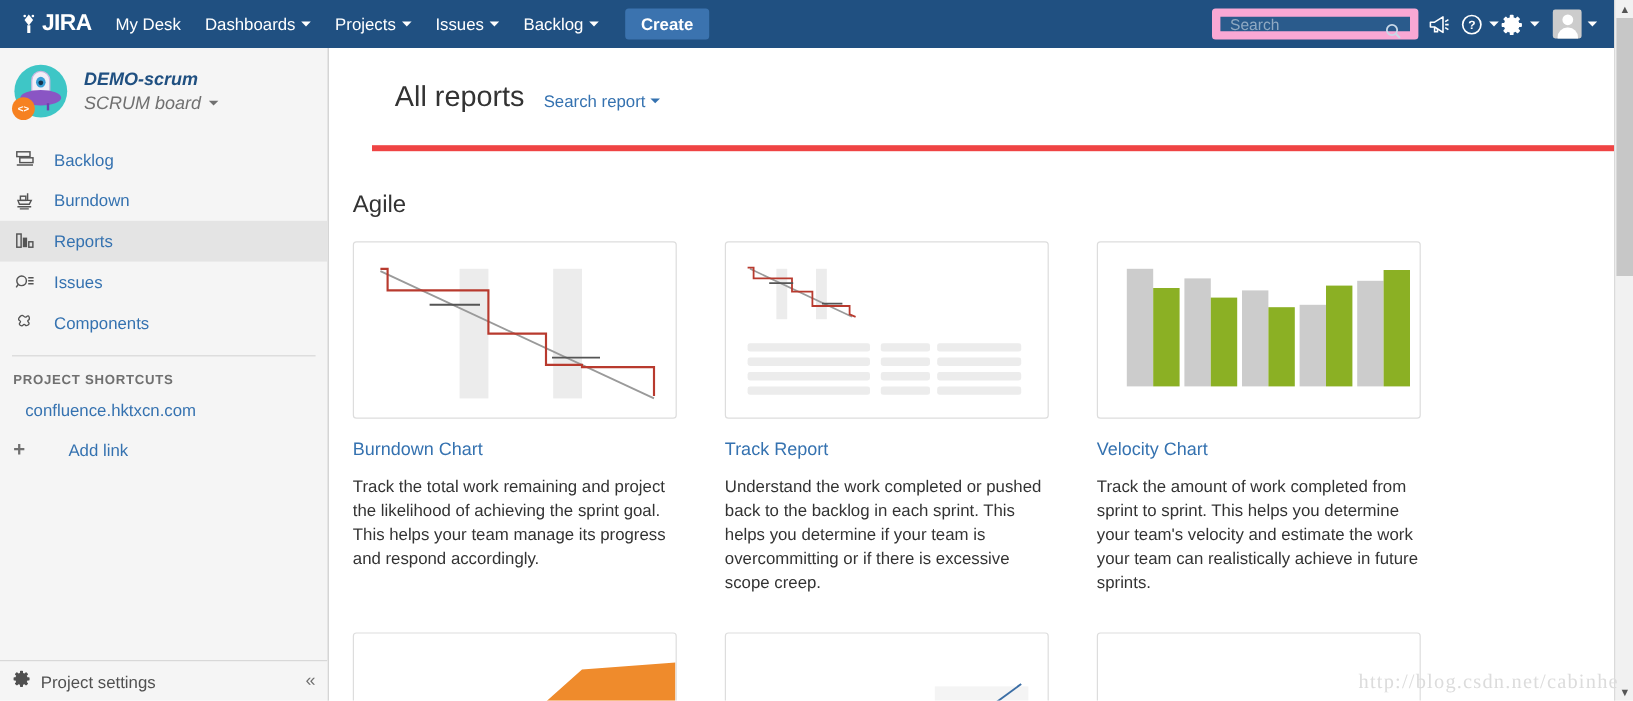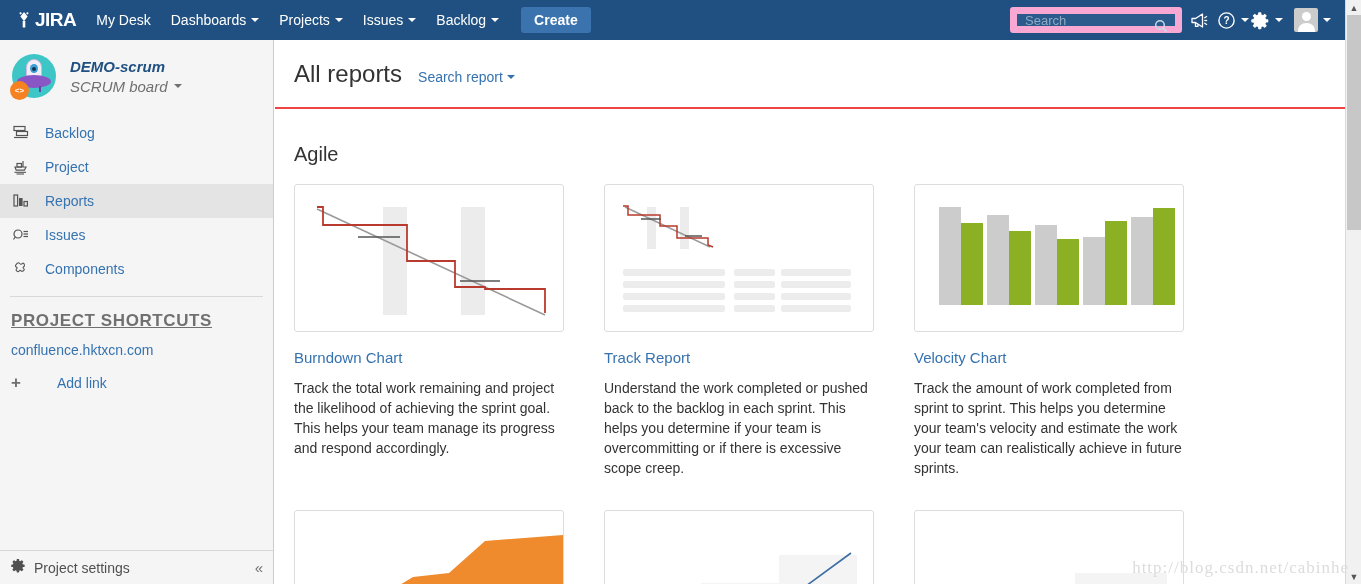--- a/index.html
+++ b/index.html
@@ -143,25 +143,25 @@
   .side-ico {
     width: 30px; flex: 0 0 auto; display: flex;
     align-items: center; justify-content: flex-start;
     color: #545454;
   }
   .side-label { margin-left: 3px; }
   #side-divider {
     height: 1px; background: #d8d8d8; margin: 10px 10px 0 10px;
   }
   #shortcuts-title {
-    color: #707070; font-size: 17px; font-weight: bold;
-    letter-spacing: 0.6px; padding: 14px 0 6px 11px; text-decoration: underline;
+    color: #707070; font-size: 11px; font-weight: bold;
+    letter-spacing: 0.6px; padding: 14px 0 6px 11px;
   }
   .shortcut-link {
-    color: #3572b0; font-size: 14px; padding: 5px 0 5px 11px; cursor: pointer;
+    color: #3572b0; font-size: 14px; padding: 5px 0 5px 21px; cursor: pointer;
   }
   #add-link-row {
     display: flex; align-items: center; padding: 10px 0 0 11px;
     cursor: pointer;
   }
   #add-plus {
     color: #707070; font-size: 17px; font-weight: bold;
     width: 30px; flex: 0 0 auto;
   }
   #add-link-label { color: #3572b0; font-size: 14px; margin-left: 16px; }
@@ -174,22 +174,22 @@
   #collapse-btn {
     margin-left: auto; color: #707070; font-size: 15px; cursor: pointer;
   }
 
   
   #main {
     position: absolute; left: 275px; top: 40px;
     width: 1070px; height: 544px; background: #fff; overflow: hidden;
   }
   #page-header {
-    height: 69px; border-bottom: 2px solid #ef4444;
-    display: flex; align-items: center; padding-left: 19px;
+    height: 86px; border-bottom: 5px solid #ef4444;
+    display: flex; align-items: center; padding-left: 19px; margin-left: 35px;
   }
   #page-title {
     font-size: 24px; color: #333; font-weight: normal;
   }
   #switch-report {
     color: #3572b0; font-size: 14px; margin-left: 16px; margin-top: 7px;
     cursor: pointer; display: flex; align-items: center;
   }
   #main-body { padding: 0 0 0 19px; }
   .section-title {
@@ -346,21 +346,21 @@
     <div class="side-item">
       <span class="side-ico">
         <svg width="18" height="18" viewBox="0 0 18 18">
           <path d="M3 9 h11 l-1.6 3.2 H4.2 Z" fill="none" stroke="#545454" stroke-width="1.2"></path>
           <rect x="5" y="5.5" width="4.5" height="3.5" fill="none" stroke="#545454" stroke-width="1.2"></rect>
           <line x1="11" y1="3" x2="11" y2="9" stroke="#545454" stroke-width="1.2"></line>
           <line x1="2.5" y1="14.3" x2="14" y2="14.3" stroke="#545454" stroke-width="1.1"></line>
           <line x1="4.5" y1="16" x2="12" y2="16" stroke="#545454" stroke-width="1.1"></line>
         </svg>
       </span>
-      <span class="side-label">Project</span>
+      <span class="side-label">Burndown</span>
     </div>
 
     <div class="side-item active">
       <span class="side-ico">
         <svg width="18" height="18" viewBox="0 0 18 18">
           <rect x="2" y="3" width="3.6" height="11" fill="none" stroke="#545454" stroke-width="1.2"></rect>
           <rect x="7" y="6" width="3.6" height="8" fill="#545454"></rect>
           <rect x="12" y="9.5" width="3.4" height="4.5" fill="none" stroke="#545454" stroke-width="1.2"></rect>
         </svg>
       </span>

